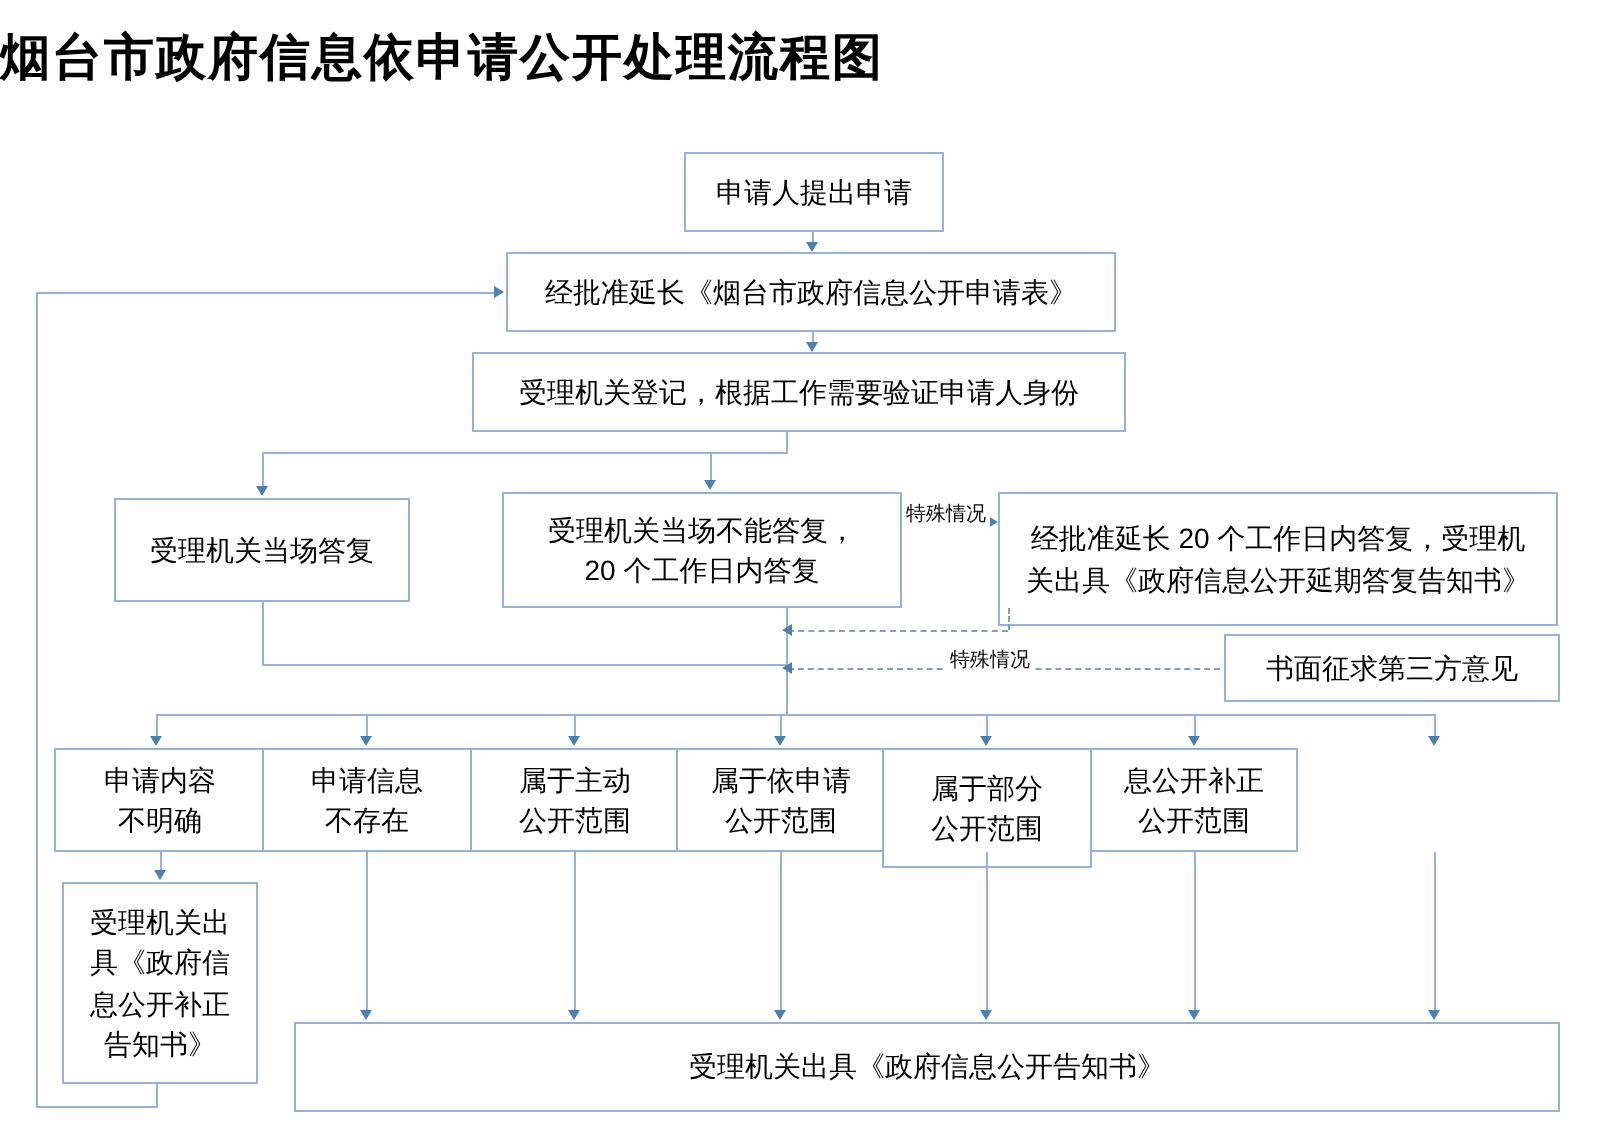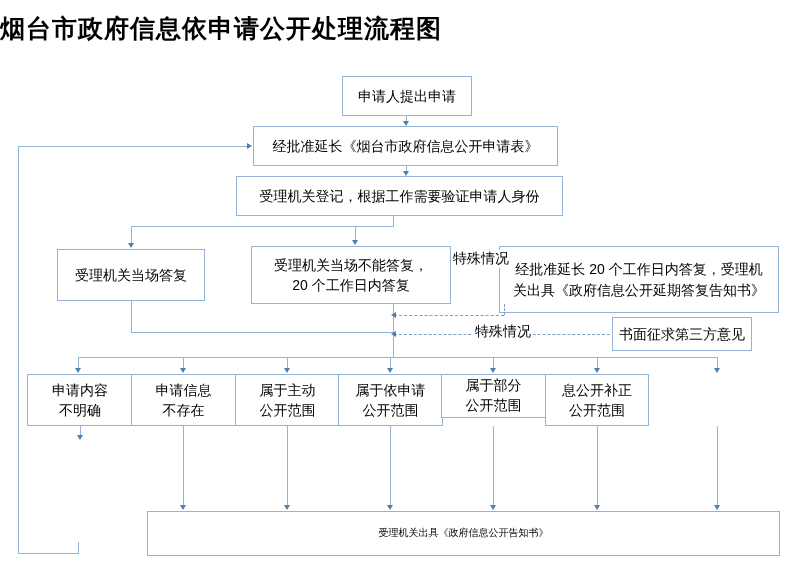--- a/index.html
+++ b/index.html
@@ -28,21 +28,21 @@
     background:#ffffff;
     display:flex;
     align-items:center;
     justify-content:center;
     text-align:center;
     font-size:14px;
     line-height:1.45;
     white-space:pre-line;
     padding:2px 4px;
   }
-  .box.big{font-size:10px;}
+  .box.big{font-size:14px;}
 
   
   .ln{position:absolute;background:#95b3d7;}
   .h{height:1px;}
   .v{width:1px;}
 
   .arrow{
     position:absolute;
     width:0;height:0;
     border-left:3.5px solid transparent;
@@ -59,21 +59,21 @@
   .dash{
     position:absolute;height:0;
     border-top:1px dashed #7f9fc4;
   }
   .dashv{
     position:absolute;width:0;
     border-left:1px dashed #7f9fc4;
   }
   .caption{
     position:absolute;
-    font-size:14px;
+    font-size:10px;
     color:#000;
     background:#fff;
     padding:0 2px;
     white-space:nowrap;
   }
 </style>
 </head>
 <body>
 
 <div id="stage">
@@ -87,41 +87,45 @@
   <div class="box" style="left:236px;top:176px;width:327px;height:40px;">受理机关登记，根据工作需要验证申请人身份</div>
 
   <div class="box" style="left:57px;top:249px;width:148px;height:52px;">受理机关当场答复</div>
 
   <div class="box" style="left:251px;top:246px;width:200px;height:58px;">受理机关当场不能答复，
 20 个工作日内答复</div>
 
   <div class="box" style="left:499px;top:246px;width:280px;height:67px;">经批准延长 20 个工作日内答复，受理机
 关出具《政府信息公开延期答复告知书》</div>
 
-  <div class="box" style="left:612px;top:317px;width:140px;height:34px;">书面征求第三方意见</div>
+  <div class="box" style="left:612px;top:317px;width:168px;height:34px;">书面征求第三方意见</div>
 
   <div class="box" style="left:27px;top:374px;width:106px;height:52px;">申请内容
 不明确</div>
 
   <div class="box" style="left:131px;top:374px;width:105px;height:52px;">申请信息
 不存在</div>
 
   <div class="box" style="left:235px;top:374px;width:105px;height:52px;">属于主动
 公开范围</div>
 
   <div class="box" style="left:338px;top:374px;width:105px;height:52px;">属于依申请
 公开范围</div>
 
-  <div class="box" style="left:441px;top:374px;width:105px;height:44px;font-family:Liberation Mono, monospace;">属于部分
+  <div class="box" style="left:441px;top:374px;width:105px;height:60px;">属于部分
 公开范围</div>
 
   <div class="box" style="left:545px;top:374px;width:104px;height:52px;">息公开补正
 公开范围</div>
 
 
+  <div class="box" style="left:31px;top:441px;width:98px;height:101px;">受理机关出
+具《政府信
+息公开补正
+告知书》</div>
 
   <div class="box big" style="left:147px;top:511px;width:633px;height:45px;">受理机关出具《政府信息公开告知书》</div>
 
   <div class="ln v" style="left:406px;top:116px;height:8px;"></div>
   <div class="arrow" style="left:402.5px;top:121px;"></div>
 
   <div class="ln v" style="left:406px;top:166px;height:8px;"></div>
   <div class="arrow" style="left:402.5px;top:171px;"></div>
 
   <div class="ln v" style="left:393px;top:216px;height:10px;"></div>

